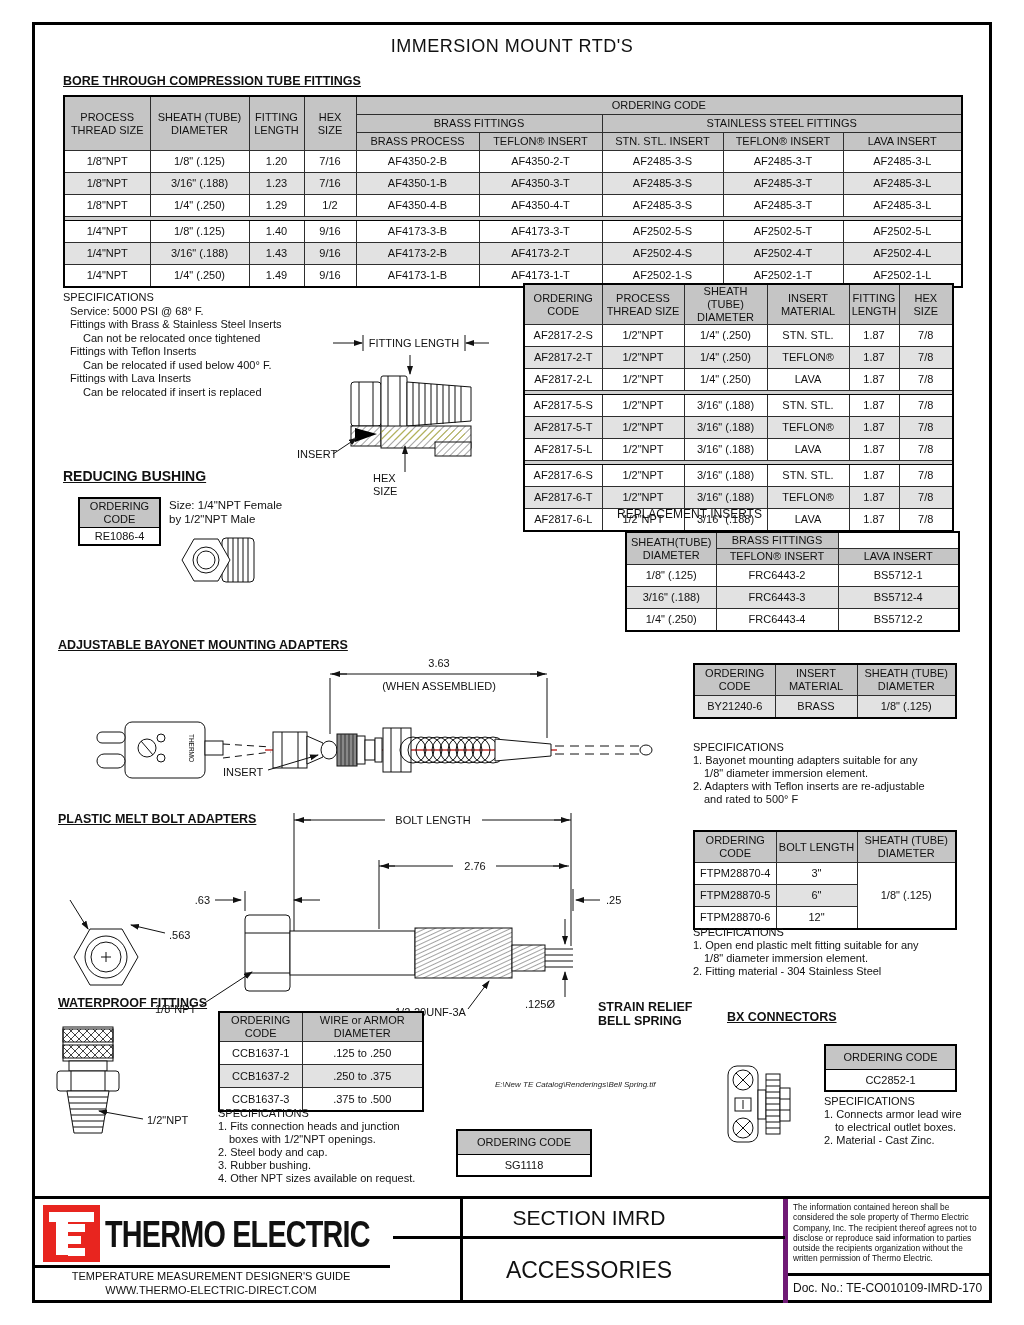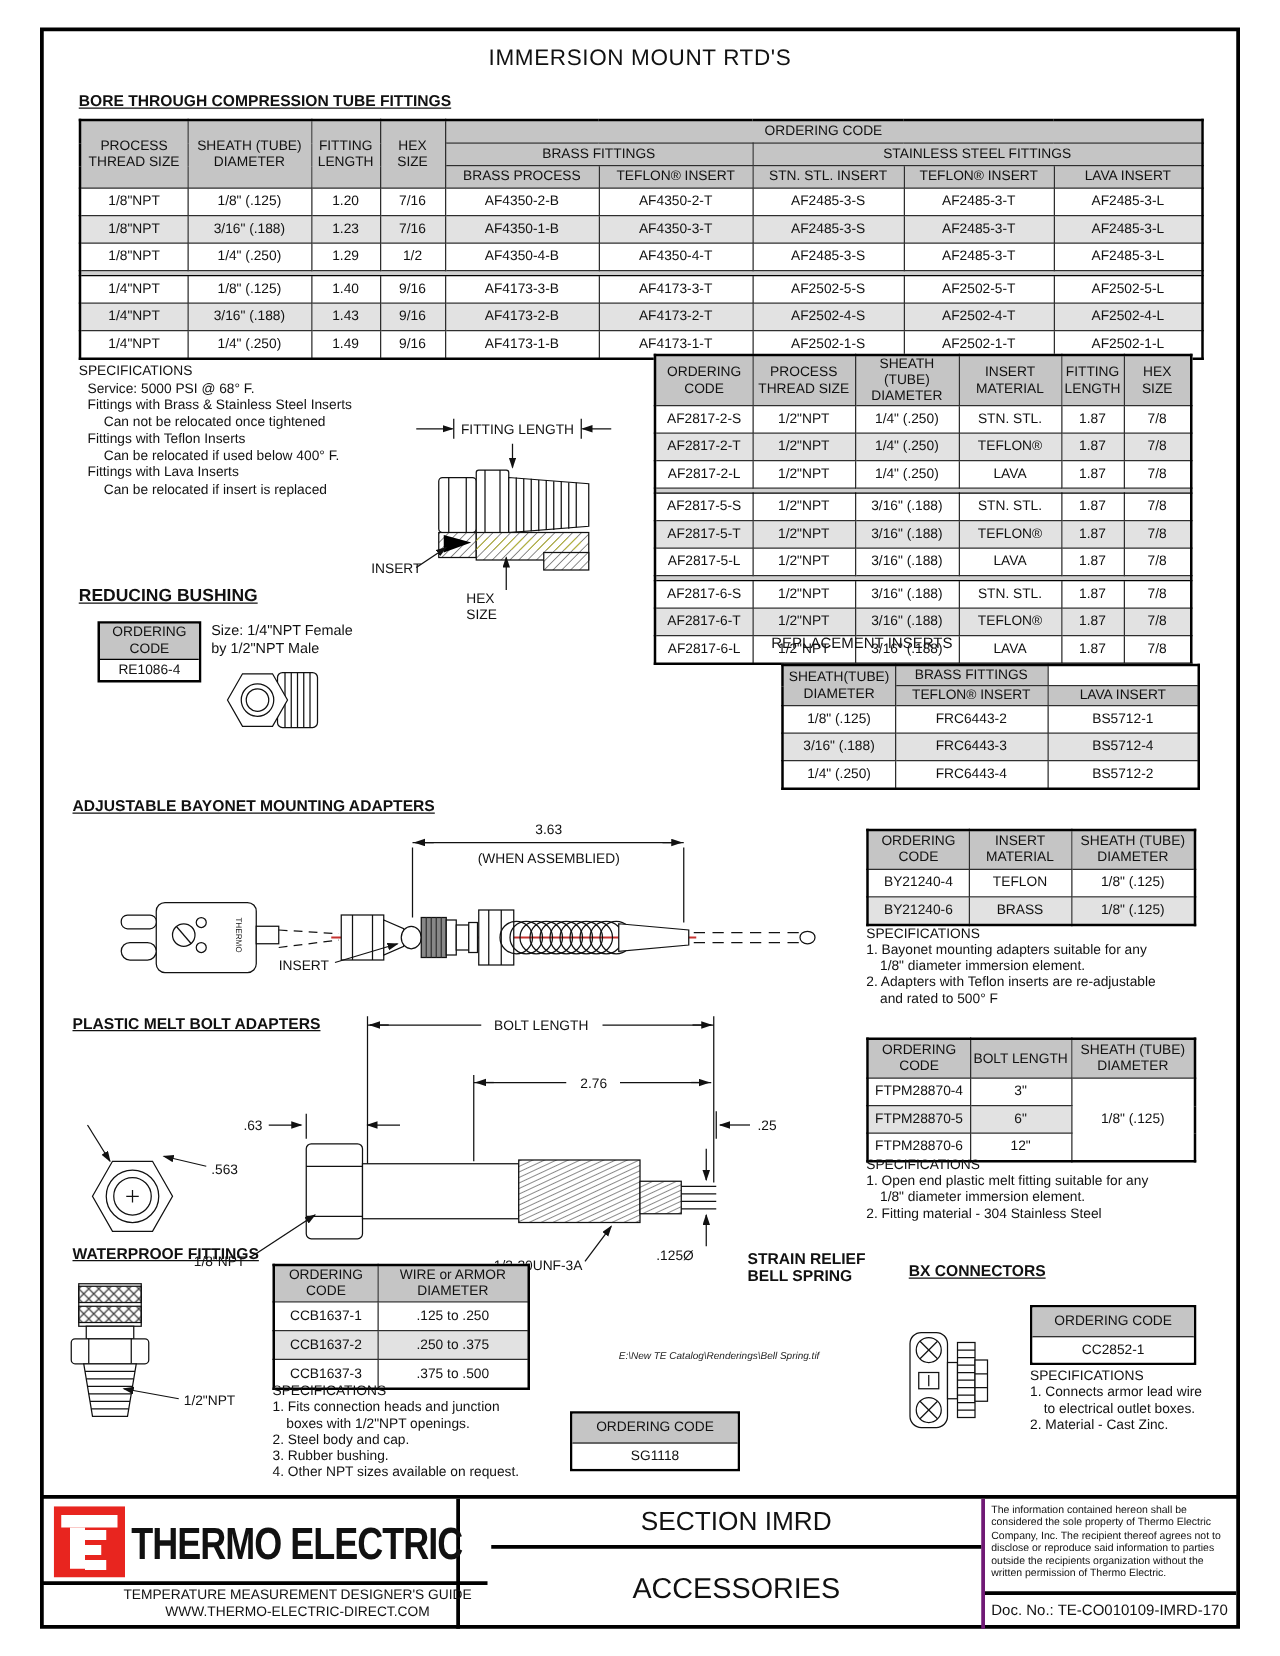--- a/index.html
+++ b/index.html
@@ -25,21 +25,21 @@
   tr.sep td{height:3px;padding:0;background:#cfcfcf;border-top:1px solid #000;border-bottom:1px solid #000;}
   td.merged{background:#e2e2e2;}
   .obox{border:2px solid #000;text-align:center;font-size:11px;box-sizing:border-box;background:#fff;}
   .obox .oh{background:#c5c5c5;border-bottom:1px solid #000;line-height:13px;padding:1px 0;}
   .obox .ov{background:#fff;}
   .dia text{font-family:"Liberation Sans","DejaVu Sans",sans-serif;fill:#111;stroke:none;}
   .pathtxt{font-size:8px;white-space:nowrap;color:#222;font-style:italic;}
   
   .fcell{box-sizing:border-box;}
   .company{font-weight:bold;font-size:36px;letter-spacing:-1px;transform:scaleX(.8);transform-origin:left center;white-space:nowrap;}
-  .tagline{font-size:11px;line-height:14px;text-align:center;padding-left:27px;}
+  .tagline{font-size:11px;line-height:14px;text-align:center;}
   .section-big{font-size:21px;text-align:center;white-space:nowrap;}
   .legal{font-size:8.4px;line-height:10.3px;padding:3px 5px;}
   .docno{font-size:12px;padding:8px 4px 0 5px;white-space:nowrap;}
 </style>
 </head>
 <body>
 
 <div class="page">
 
   <svg width="0" height="0" style="position:absolute">
@@ -452,25 +452,20 @@
         <col style="width:99px">
       </colgroup>
     <thead>
       <tr>
         <th style="height:30px">ORDERING CODE</th>
         <th>INSERT MATERIAL</th>
         <th>SHEATH (TUBE) DIAMETER</th>
       </tr>
     </thead>
     <tbody>
-      <tr>
-          <td>BY21240-4</td>
-          <td>TEFLON</td>
-          <td>1/8" (.125)</td>
-        </tr>
       <tr class="shade">
           <td>BY21240-6</td>
           <td>BRASS</td>
           <td>1/8" (.125)</td>
         </tr>
     </tbody>
   </table>
   <div class="abs spec2" style="left:693px;top:741px">
     <div>SPECIFICATIONS</div>
     <div>1. Bayonet mounting adapters suitable for any</div>
@@ -666,38 +661,38 @@
   </div>
   <div class="abs spec2" style="left:824px;top:1095px">
     <div>SPECIFICATIONS</div>
     <div>1. Connects armor lead wire</div>
     <div class="ind">to electrical outlet boxes.</div>
     <div>2. Material - Cast Zinc.</div>
   </div>
 
   <div class="abs" style="left:32px;top:1196px;width:960px;height:107px;border-top:3px solid #000;box-sizing:border-box">
 
-    <div class="abs fcell" style="left:0;top:0;width:336px;height:104px;border-right:3px solid #000">
+    <div class="abs fcell" style="left:0;top:0;width:431px;height:104px;border-right:3px solid #000">
       <div class="abs" style="left:0;top:66px;width:358px;border-top:3px solid #000"></div>
       <svg class="abs" style="left:11px;top:6px" width="57" height="57" viewBox="0 0 57 57">
         <rect x="0" y="0" width="57" height="57" fill="#e8251f"></rect>
         <rect x="6" y="7" width="45" height="10" fill="#fff"></rect>
         <rect x="13" y="17" width="12" height="33" fill="#fff"></rect>
         <rect x="25" y="19" width="17" height="8" fill="#fff"></rect>
         <rect x="25" y="31" width="13" height="8" fill="#fff"></rect>
         <rect x="25" y="43" width="17" height="8" fill="#fff"></rect>
       </svg>
       <div class="abs company" style="left:73px;top:15px">THERMO ELECTRIC</div>
       <div class="abs tagline" style="left:0;top:70px;width:358px">
         <div>TEMPERATURE MEASUREMENT DESIGNER'S GUIDE</div>
         <div>WWW.THERMO-ELECTRIC-DIRECT.COM</div>
       </div>
     </div>
 
-    <div class="abs fcell" style="left:361px;top:0;width:395px;height:104px;border-right:3px solid #701a75">
+    <div class="abs fcell" style="left:361px;top:0;width:395px;height:104px;border-right:5px solid #701a75">
       <div class="abs section-big" style="left:0;top:7px;width:392px">SECTION IMRD</div>
       <div class="abs" style="left:0;top:37px;width:392px;border-top:3px solid #000"></div>
       <div class="abs section-big" style="left:0;top:58px;width:392px;font-size:23px">ACCESSORIES</div>
     </div>
 
     <div class="abs fcell" style="left:756px;top:0;width:180px;height:104px">
       <div class="abs legal" style="left:0;top:0;width:201px;height:74px;box-sizing:border-box">The information contained hereon shall be considered the sole property of Thermo Electric Company, Inc. The recipient thereof agrees not to disclose or reproduce said information to parties outside the recipients organization without the written permission of Thermo Electric.</div>
       <div class="abs" style="left:0;top:74px;width:201px;border-top:3px solid #000"></div>
       <div class="abs docno" style="left:0;top:74px;width:201px;height:30px">Doc. No.: TE-CO010109-IMRD-170</div>
     </div>

